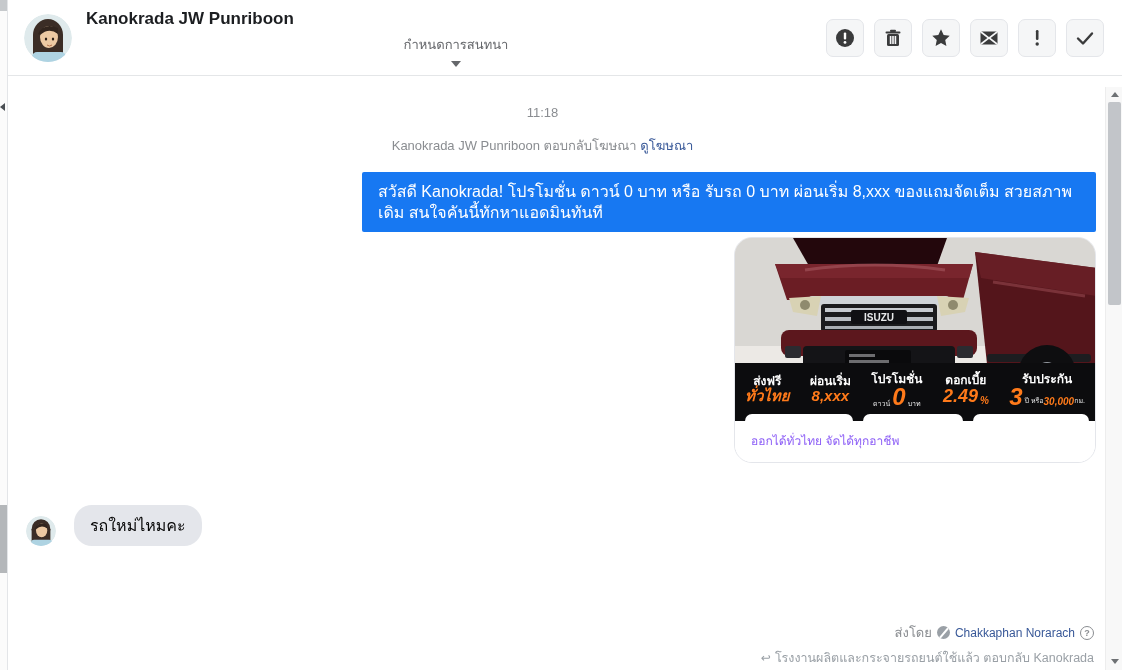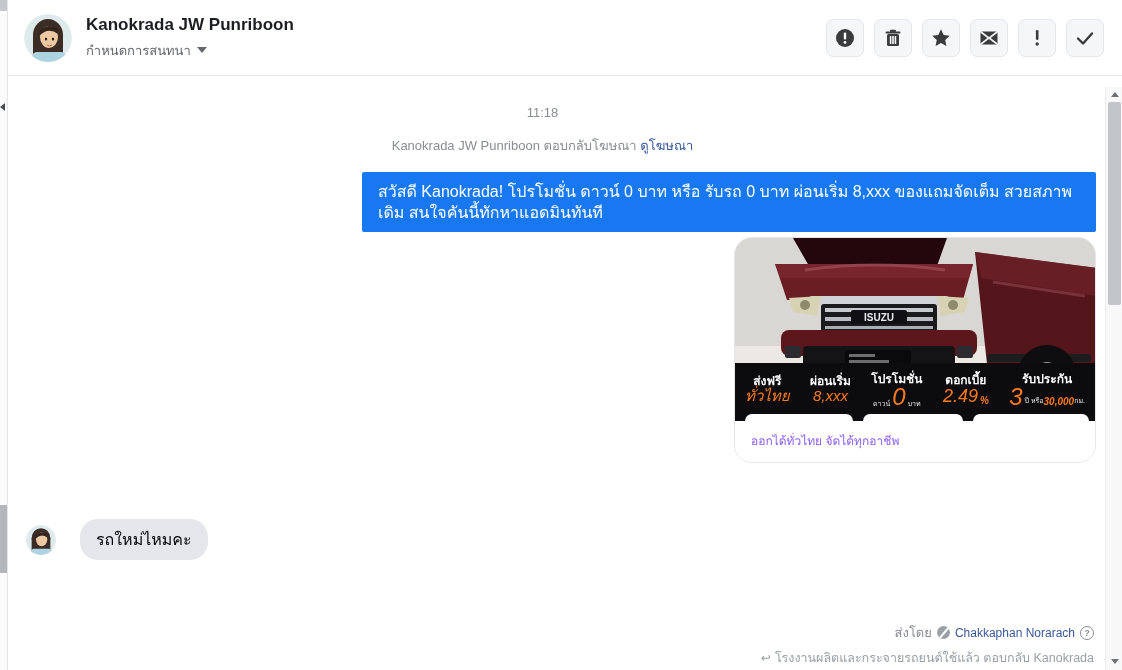--- a/index.html
+++ b/index.html
@@ -17,21 +17,21 @@
   .rail-thumb { position:absolute; left:0; top:505px; width:7px; height:68px; background:#b4b7ba; }
 
   
   .main { position:absolute; left:8px; top:0; right:0; bottom:0; }
   .header { position:absolute; left:0; top:0; right:0; height:76px; background:#fff;
             border-bottom:1px solid #e4e6e8; display:flex; align-items:center; padding:0 18px 0 16px; }
   .avatar { width:48px; height:48px; border-radius:50%; overflow:hidden; flex:0 0 auto; }
   .avatar svg { display:block; }
   .head-texts { margin-left:14px; flex:1 1 auto; min-width:0; }
   .head-name { font-size:17px; font-weight:bold; color:#1c1e21; }
-  .head-sub { margin-top:5px; font-size:13px; color:#65676b; display:flex; align-items:center; gap:6px; cursor:pointer; }
+  .head-sub { margin-top:5px; font-size:13px; color:#65676b; display:flex; align-items:center; gap:6px; cursor:pointer;flex-direction:column; }
   .caret-down { width:0; height:0; border-left:5px solid transparent; border-right:5px solid transparent;
                 border-top:6px solid #65676b; }
   .actions { display:flex; gap:10px; }
   .icon-btn { width:38px; height:38px; border-radius:7px; background:#f5f6f7; border:1px solid #e4e6ea;
               display:flex; align-items:center; justify-content:center; cursor:pointer; }
   .icon-btn svg { display:block; }
 
   
   .chat { position:absolute; left:0; top:87px; right:0; bottom:0; background:#fff; }
   .center-line { position:absolute; left:0; right:45px; text-align:center; font-size:13px; color:#8a8d91; }
@@ -46,36 +46,36 @@
 
   
   .card { position:absolute; right:26px; top:150px; width:362px; border-radius:18px;
           border:1px solid #e4e6eb; overflow:hidden; background:#fff; cursor:pointer; }
   .card-img { position:relative; width:100%; height:183px; background:#dedcd8; overflow:hidden; }
   .card-img svg { display:block; }
   .promo-strip { position:absolute; left:0; right:0; bottom:0; height:58px; background:#0c0c0e;
                  display:flex; align-items:center; justify-content:space-between; padding:4px 10px 8px; }
   .pcol { display:flex; flex-direction:column; align-items:center; line-height:1.1; }
   .p-label { color:#fff; font-size:12px; font-weight:bold; white-space:nowrap; }
-  .p-value { color:#ff7a1a; font-size:15px; font-weight:normal; font-style:italic; white-space:nowrap; }
+  .p-value { color:#ff7a1a; font-size:15px; font-weight:bold; font-style:italic; white-space:nowrap; }
   .p-big { font-size:24px; line-height:0.9; }
   .p-tiny { color:#e8e8e8; font-size:7px; }
   .p-row { display:flex; align-items:flex-end; gap:2px; }
   .p-stack { display:flex; flex-direction:row; align-items:flex-start; line-height:1; }
   .p-orange-sm { color:#ff7a1a; font-size:10px; font-weight:bold; font-style:italic; }
   .white-tab { position:absolute; bottom:0; height:7px; background:#fff; border-radius:8px 8px 0 0; }
   .tab-a { left:10px;  width:108px; }
   .tab-b { left:128px; width:100px; }
   .tab-c { left:238px; width:116px; }
   .card-footer { padding:8px 16px 12px; background:#fff; }
   .card-title { font-size:15px; font-weight:bold; color:#050505; line-height:1.3; }
   .card-sub { font-size:12px; color:#8b5cf6; margin-top:2px; }
 
   
-  .row-in { position:absolute; left:18px; top:418px; display:flex; align-items:center; gap:24px;margin-top:14px; }
+  .row-in { position:absolute; left:18px; top:418px; display:flex; align-items:flex-end; gap:18px; }
   .avatar-sm { width:30px; height:30px; border-radius:50%; overflow:hidden; flex:0 0 auto; }
   .bubble-in { background:#e4e6eb; color:#050505; border-radius:18px; padding:8px 16px; font-size:16px; }
 
   
   .sent-by { position:absolute; right:28px; top:535px; display:flex; align-items:center; gap:5px;
              font-size:13px; color:#8a8d91; }
   .sent-name { color:#385898; font-size:12px; cursor:pointer; }
   .mini-badge { width:13px; height:13px; border-radius:50%; background:#9aa0a6; position:relative; overflow:hidden; }
   .mini-badge::after { content:""; position:absolute; left:6px; top:-2px; width:2px; height:18px;
                        background:#fff; transform:rotate(40deg); }

